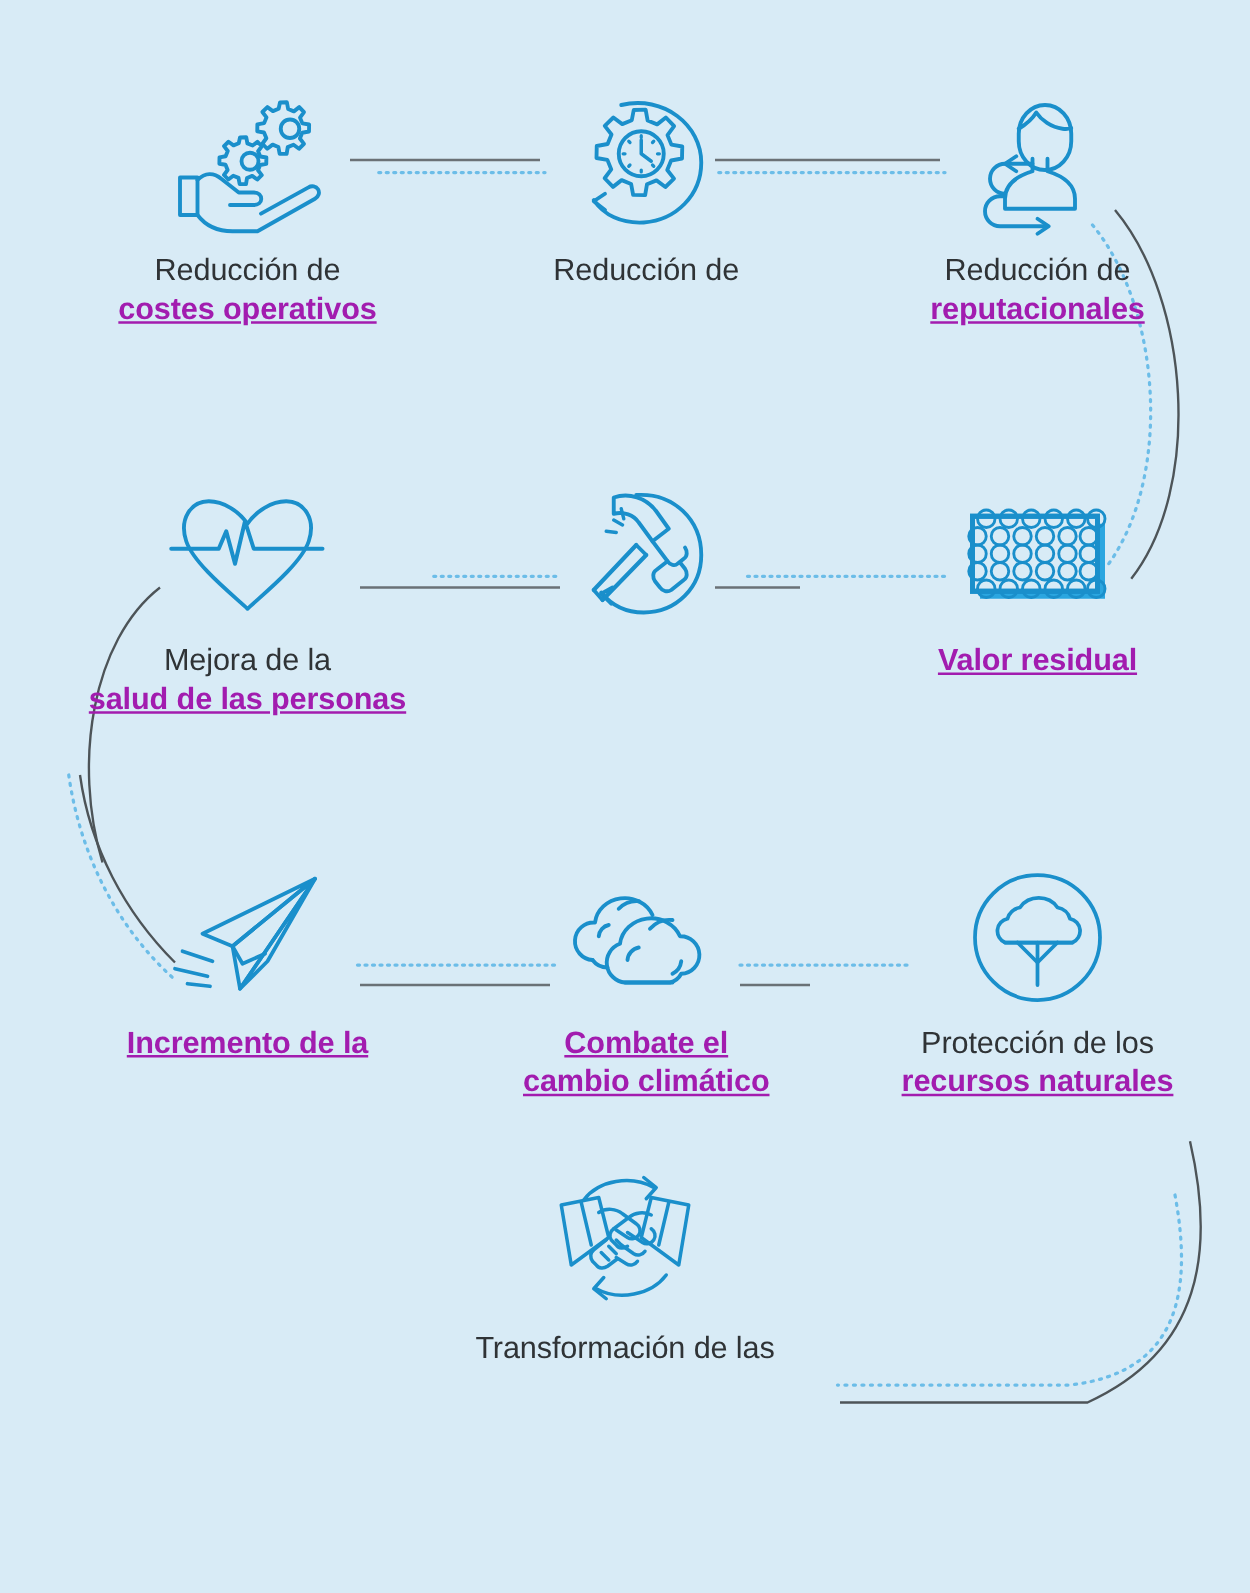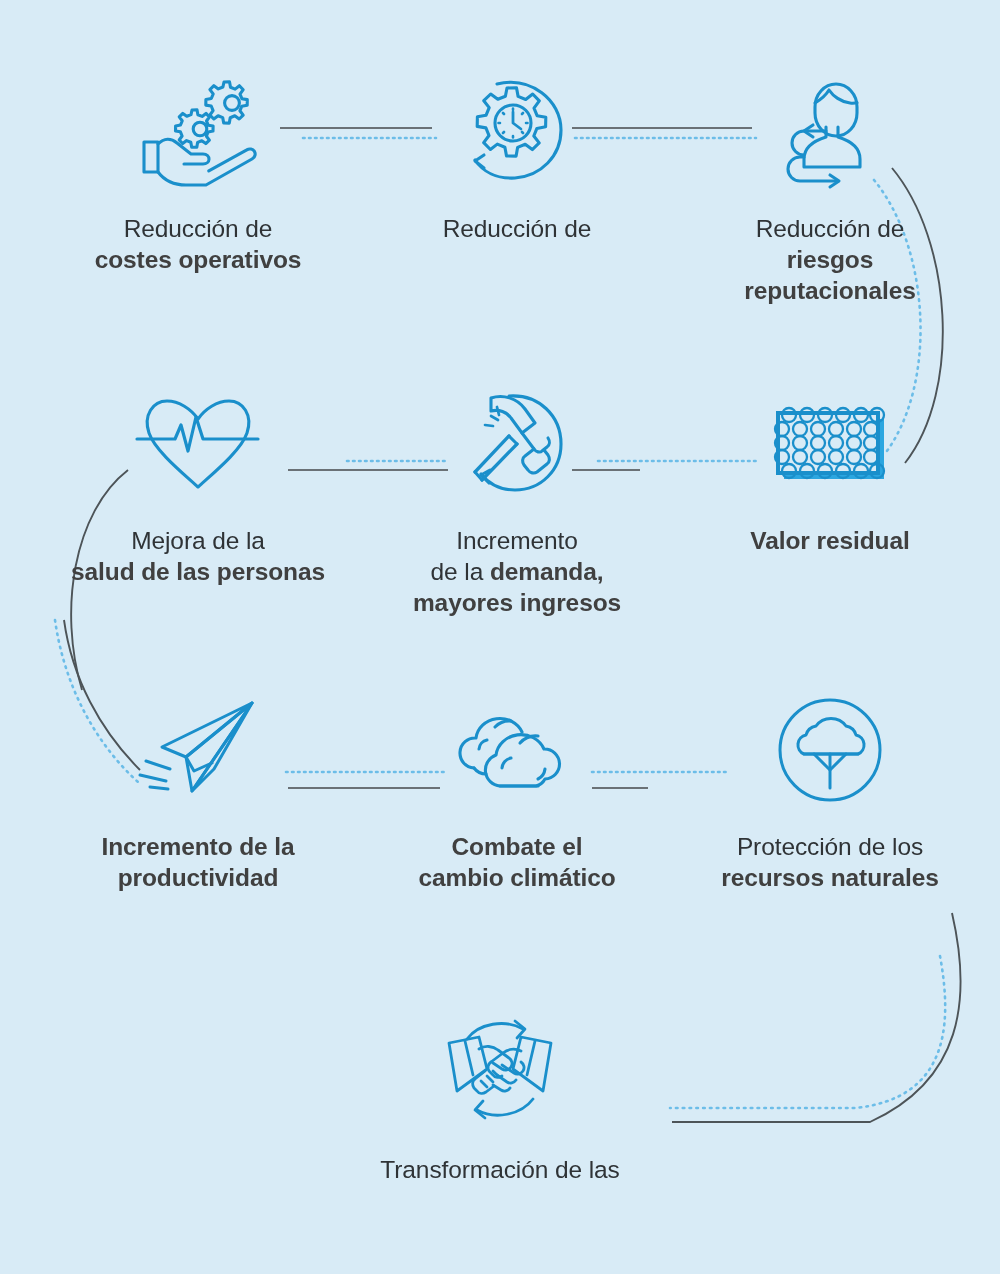--- a/index.html
+++ b/index.html
@@ -31,42 +31,42 @@
     display: flex;
     align-items: center;
     justify-content: center;
   }
   .caption {
     font-size: 24.5px;
     line-height: 1.26;
     color: #2f3336;
     letter-spacing: -0.1px;
     padding: 0 2px;
-    margin-top: 12px;
   }
   .caption b {
-    color: #404040;
+    color: #a21caf;
     font-weight: 700;
+    text-decoration: underline;
   }
   .caption .lt { font-weight: 400; }
 
   
   #cell-1 { left: 48px;  top: 62px; }
   #cell-2 { left: 367px; top: 62px; }
   #cell-3 { left: 680px; top: 62px; }
   
   #cell-4 { left: 48px;  top: 374px; text-align: center; }
   #cell-5 { left: 367px; top: 374px; }
   #cell-6 { left: 680px; top: 374px; text-align: center; }
   
   #cell-7 { left: 48px;  top: 680px; }
   #cell-8 { left: 367px; top: 680px; }
   #cell-9 { left: 680px; top: 680px; }
   
-  #cell-10 { left: 350px; top: 1003px; }
+  #cell-10 { left: 350px; top: 924px; }
 
   .icon-svg { display: block; }
 </style>
 </head>
 <body>
 
 <div id="canvas">
 
   <svg id="connectors" viewBox="0 0 1000 1274">
 
@@ -172,21 +172,20 @@
 
         <path d="M58 56 h-22 a12 12 0 0 0 0 24"></path>
         <path d="M45 50 l-9 6 9 6"></path>
 
         <path d="M36 82 h-4 a12 12 0 0 0 0 24 h38"></path>
         <path d="M62 100 l9 6 -9 6"></path>
       </svg>
     </div>
     <div class="caption">
       <div><span class="lt">Reducción de</span></div>
-      <div><b>riesgos</b></div>
       <div><b>reputacionales</b></div>
     </div>
   </div>
 
   <div class="cell" id="cell-4">
     <div class="icon-wrap">
       <svg class="icon-svg" width="130" height="106" viewBox="0 0 130 106" fill="none" stroke="#1a8fcb" stroke-width="3.1" stroke-linejoin="round" stroke-linecap="round">
         <path d="M65 96 C52 84 22 60 16 42 C10 24 20 10 34 10 C46 10 58 18 65 28 C72 18 84 10 96 10 C110 10 120 24 114 42 C108 60 78 84 65 96 z"></path>
         <path d="M4 48 h38 l6 -14 7 26 8 -34 7 22 h55" stroke-width="3.2"></path>
       </svg>
@@ -211,25 +210,20 @@
 
         <path d="M52 48 L18 84" stroke-width="3.3"></path>
         <path d="M60 56 L25 92" stroke-width="3.3"></path>
         <path d="M52 48 l8 8"></path>
         <path d="M18 84 l7 8"></path>
 
         <g stroke-width="2.7">
           <path d="M34 28 l7 4 M40 19 l2 8 M28 37 l8 1"></path>
         </g>
       </svg>
-    </div>
-    <div class="caption">
-      <div><span class="lt">Incremento</span></div>
-      <div><span class="lt">de la </span><b>demanda,</b></div>
-      <div><b>mayores ingresos</b></div>
     </div>
   </div>
 
   <div class="cell" id="cell-6">
     <div class="icon-wrap">
       <svg class="icon-svg" width="120" height="90" viewBox="0 0 120 90" fill="none">
 
         <path d="M14 20 h100 v60 h-100 z" fill="#2ba6e0"></path>
         <rect x="8" y="14" width="100" height="60" fill="#d8ebf6" stroke="#1a8fcb" stroke-width="4"></rect>
         <g stroke="#1a8fcb" stroke-width="2.3" fill="none">
@@ -286,21 +280,20 @@
         <path d="M58 62 l8 14 18 -8"></path>
         <g stroke-width="3">
           <path d="M18 66 l24 8"></path>
           <path d="M12 80 l26 6"></path>
           <path d="M22 92 l18 2"></path>
         </g>
       </svg>
     </div>
     <div class="caption">
       <div><b>Incremento de la</b></div>
-      <div><b>productividad</b></div>
     </div>
   </div>
 
   <div class="cell" id="cell-8">
     <div class="icon-wrap">
       <svg class="icon-svg" width="130" height="96" viewBox="0 0 130 96" fill="none" stroke="#1a8fcb" stroke-width="3.1" stroke-linejoin="round" stroke-linecap="round">
 
         <path d="M22 66 a15 15 0 0 1 2 -30 a24 22 0 0 1 46 -6"></path>
         <path d="M22 66 a15 15 0 0 0 12 6"></path>
         <path d="M27 47 a10 10 0 0 1 8 -9"></path>

